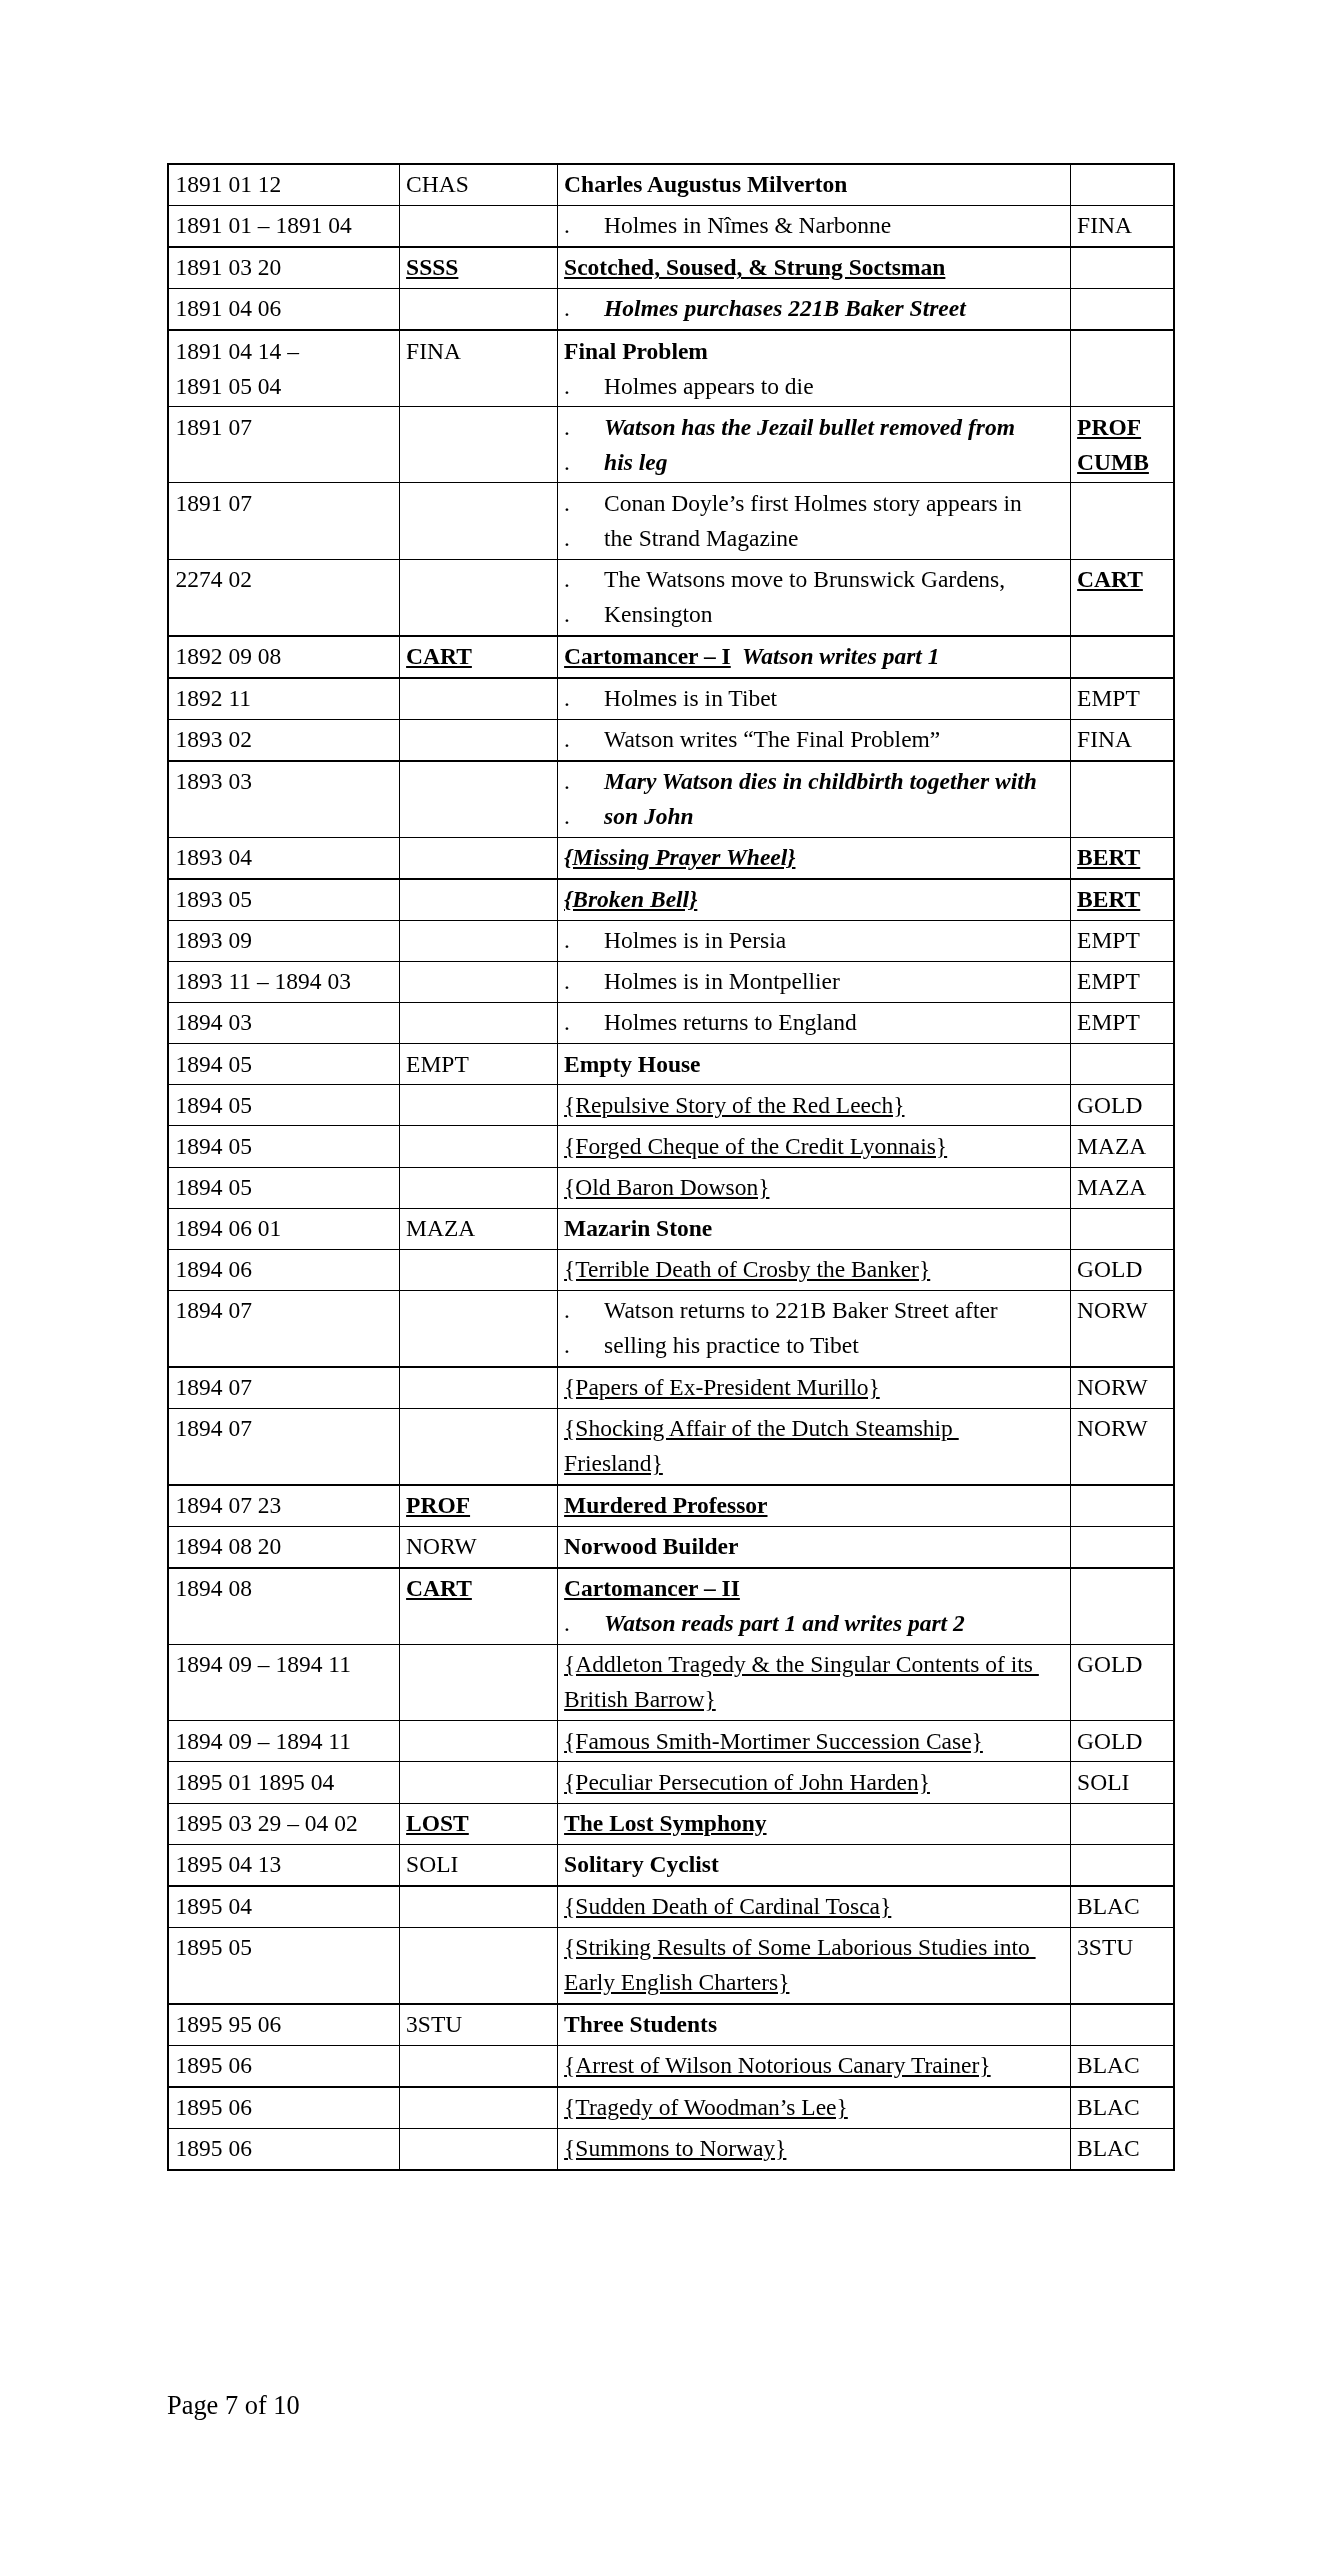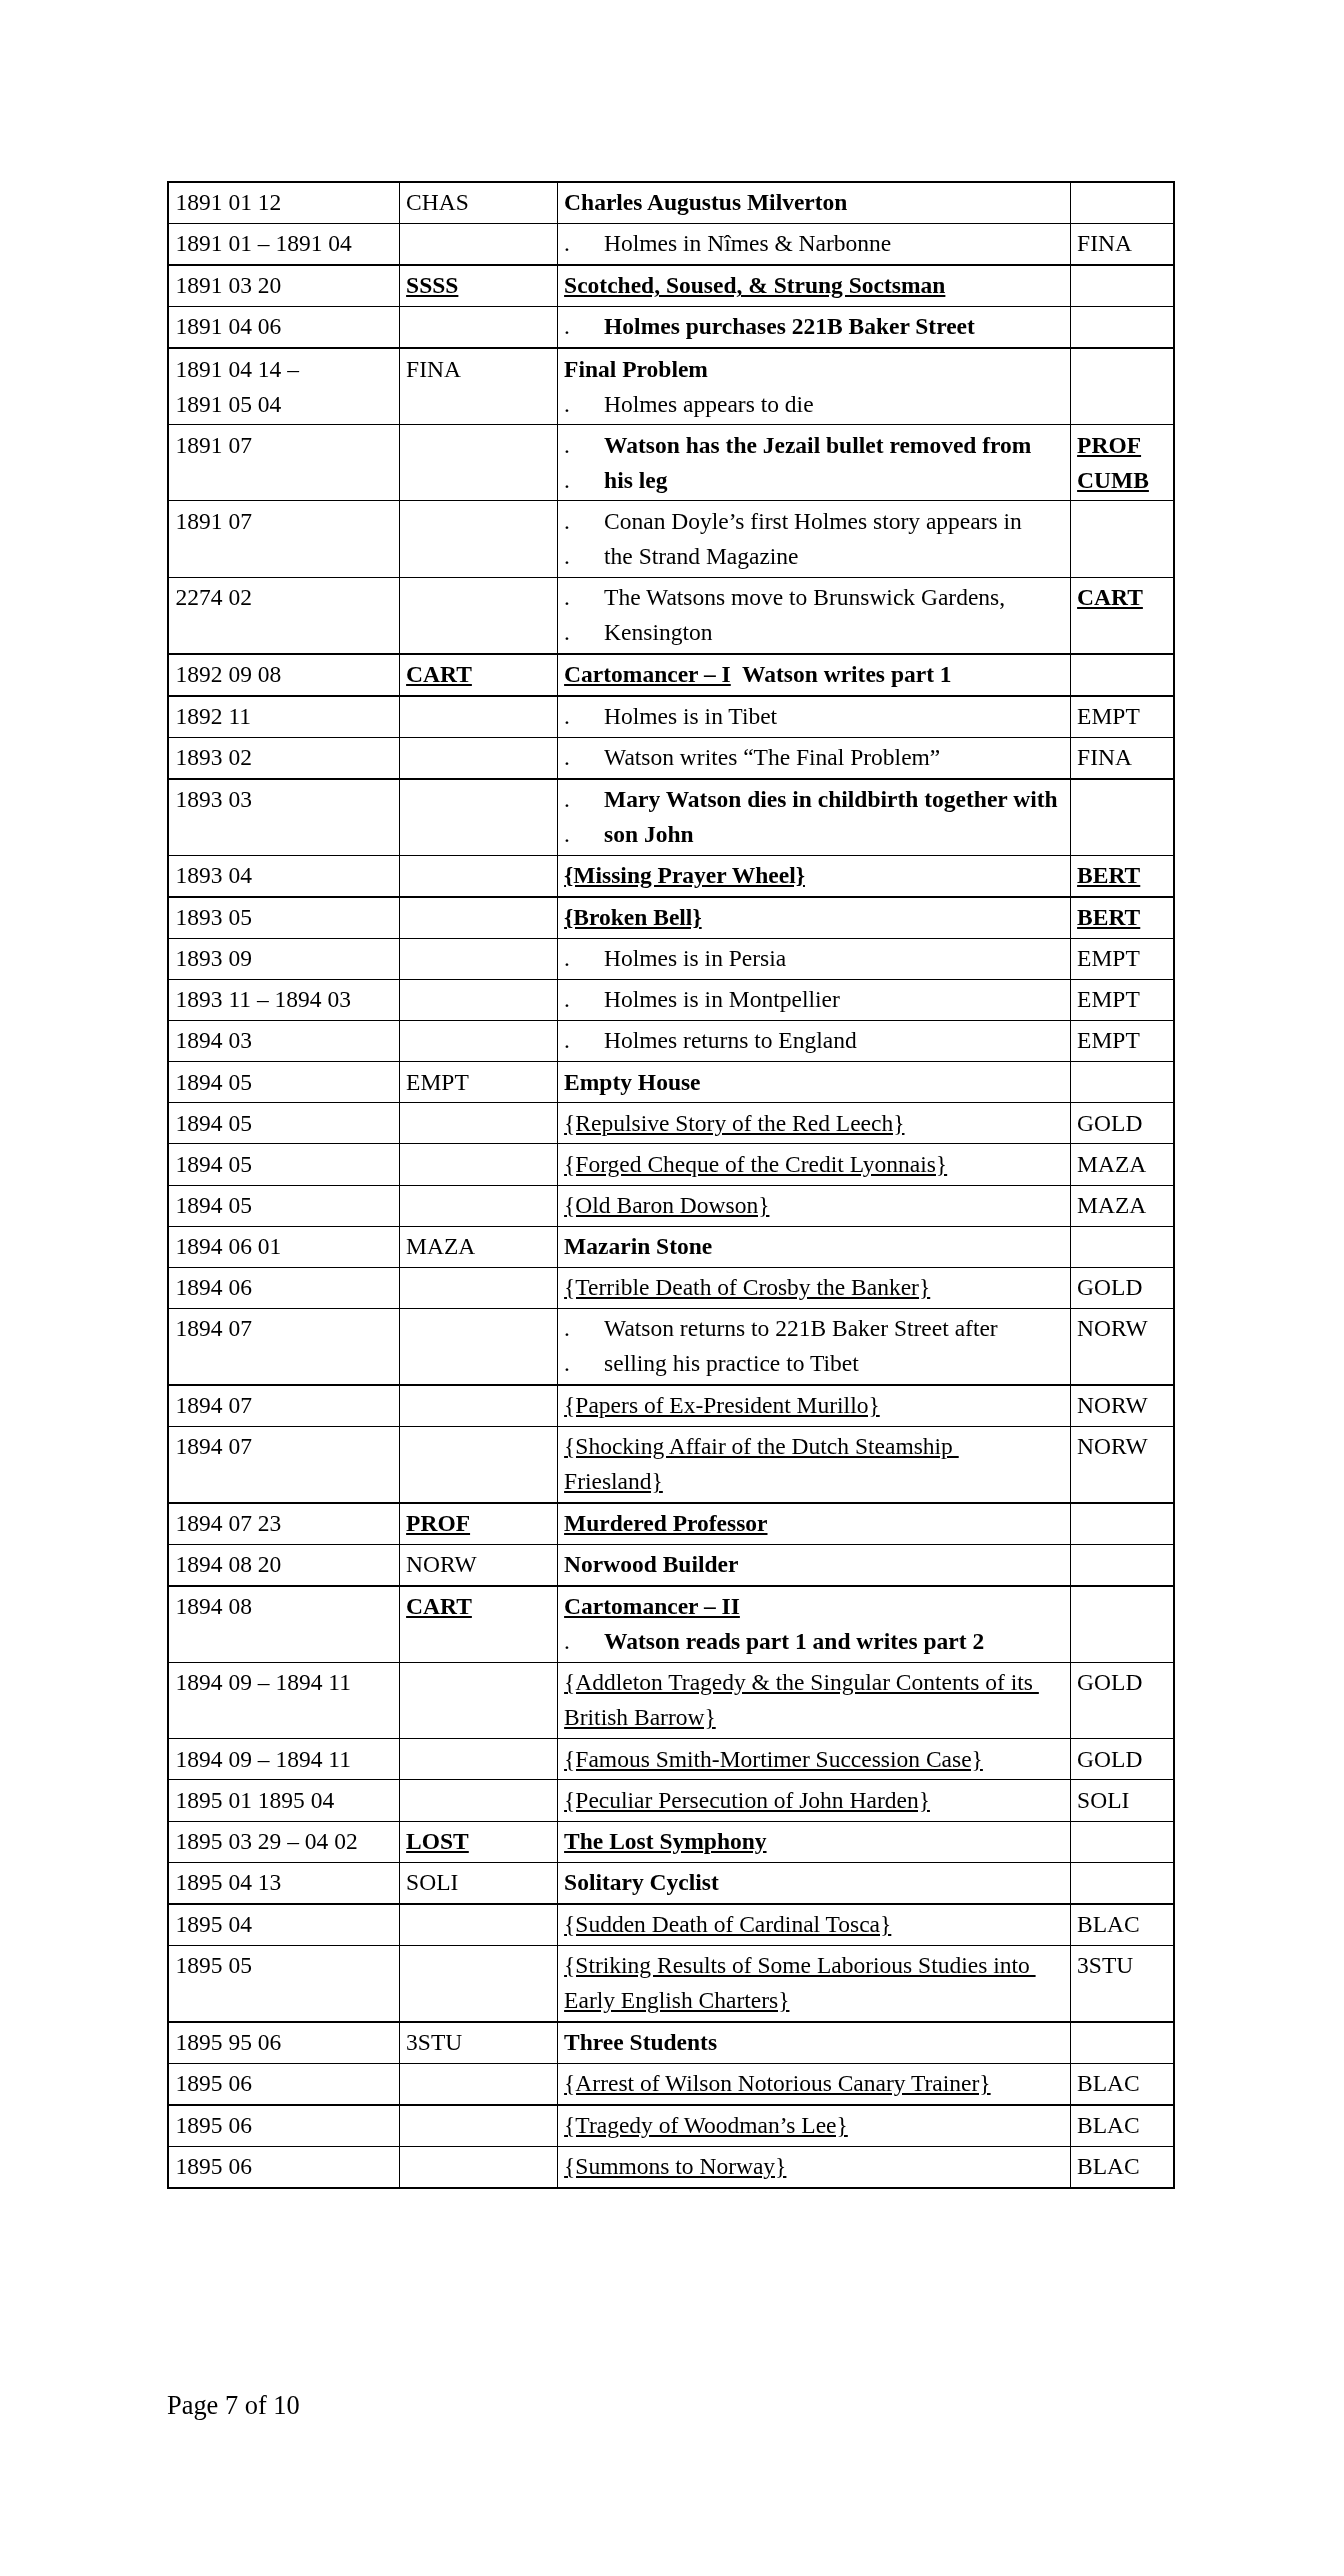--- a/index.html
+++ b/index.html
@@ -1,36 +1,36 @@
 <!DOCTYPE html>
 <html style="font-size:11.7px"><head>
 <meta charset="utf-8">
 <style>
   html,body{margin:0;padding:0;background:#ffffff;}
   .page{
     position:relative;width:1345px;height:2576px;background:#ffffff;
     font-family:"Liberation Serif", serif;color:#000000;overflow:hidden;
   }
   table.chron{
-    position:absolute;left:167px;top:181px;width:1005px;
+    position:absolute;left:167px;top:163px;width:1005px;
     border-collapse:collapse;table-layout:fixed;
     border:2.2px solid #000;
   }
   td{
     border:1.5px solid #000;
     vertical-align:top;
     padding:2.2px 3.7px 2.9px 6.6px;
     font-size:23.5px;
     overflow:hidden;
   }
   tr.thick > td{border-top-width:2.9px;}
   .line{line-height:35px;white-space:pre;}
   .dot{display:inline-block;width:40px;}
   .b{font-weight:bold;}
-  .i{}
+  .i{font-style:italic;}
   .u{text-decoration:underline;}
   .footer{
     position:absolute;left:167px;top:2389px;width:947px;
     text-align:left;font-size:26.4px;line-height:32px;
   }
 </style>
 </head>
 <body>
 
 <div class="page">

